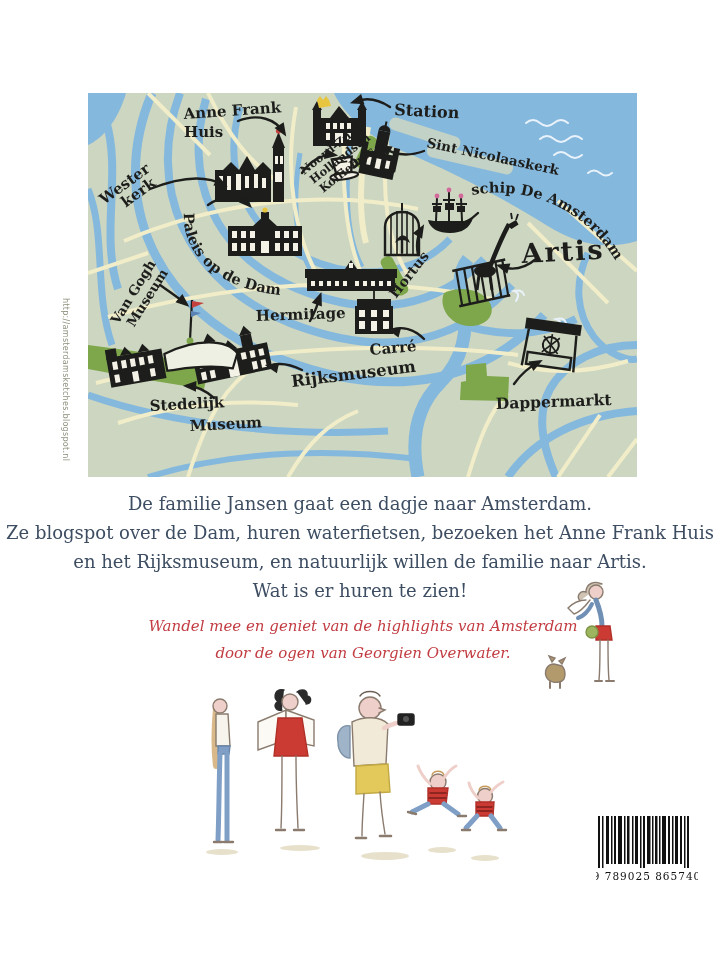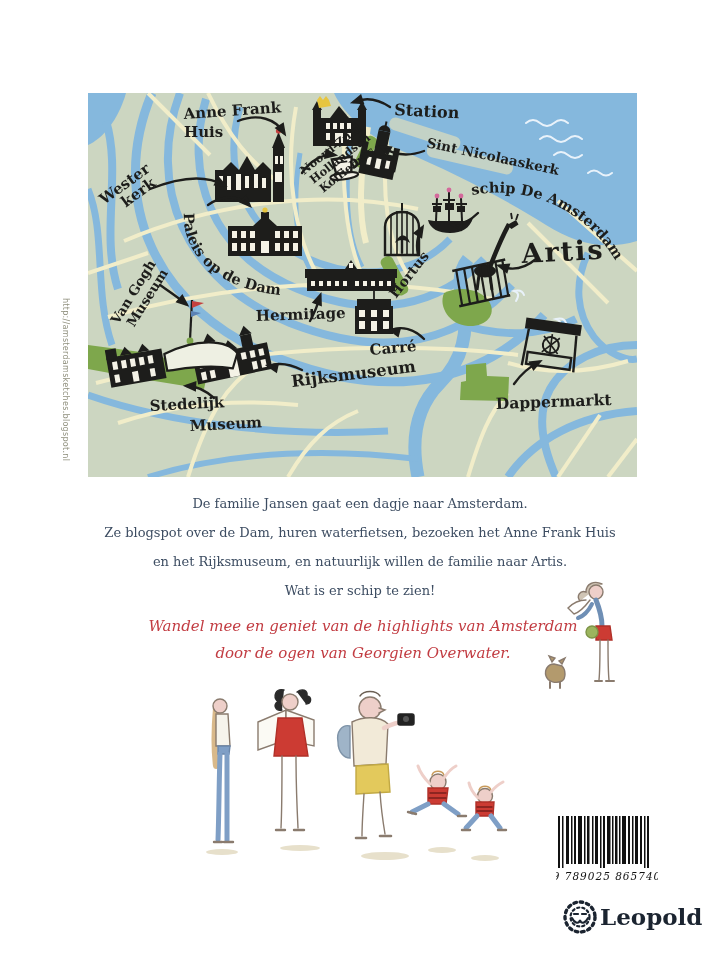--- a/index.html
+++ b/index.html
@@ -6,21 +6,21 @@
   .page{position:relative;width:720px;height:960px;background:#ffffff;overflow:hidden;
         font-family:"DejaVu Serif", serif;}
   .abs{position:absolute;}
   
   .map-wrap{left:88px;top:93px;width:549px;height:384px;}
   .credit{left:56px;top:298px;height:180px;width:14px;
           writing-mode:vertical-rl;font-family:"DejaVu Sans",sans-serif;
           font-size:8px;color:#90907e;letter-spacing:.3px;}
   
   .blurb{left:0;top:489px;width:720px;text-align:center;color:#3d4d62;
-         font-size:13px;line-height:29px;}
+         font-size:18px;line-height:29px;}
   .tagline{left:0;top:613px;width:726px;text-align:center;color:#c23c42;
            font-style:italic;font-size:15px;line-height:27px;}
   
   .leopold-text{font-family:"DejaVu Serif",serif;font-weight:bold;}
   svg text{font-family:"DejaVu Serif",serif;}
   .mlabel{font-weight:bold;fill:#1d1d1b;}
 </style>
 </head>
 <body>
 
@@ -374,21 +374,21 @@
       <text class="mlabel" x="102" y="338" font-size="15" transform="rotate(-3 102 338)">Museum</text>
       <text class="mlabel" x="408" y="316" font-size="15.5" transform="rotate(-2 408 316)">Dappermarkt</text>
     </g>
   </svg>
   </div>
 
   <div class="abs blurb">
     <div>De familie Jansen gaat een dagje naar Amsterdam.</div>
     <div>Ze blogspot over de Dam, huren waterfietsen, bezoeken het Anne Frank Huis</div>
     <div>en het Rijksmuseum, en natuurlijk willen de familie naar Artis.</div>
-    <div>Wat is er schip te zien!</div>
+    <div>Wat is er huren te zien!</div>
   </div>
 
   <div class="abs tagline">
     <div>Wandel mee en geniet van de highlights van Amsterdam</div>
     <div>door de ogen van Georgien Overwater.</div>
   </div>
 
   <div class="abs" style="left:540px;top:578px;">
     <svg width="125" height="118" viewBox="0 0 125 118">
       <g stroke="#8a7b6e" stroke-width="1.4" fill="none" stroke-linecap="round">
@@ -478,21 +478,21 @@
         <path d="M 298,118 C 293,113 290,108 289,103 M 311,112 C 315,107 319,104 323,102" stroke="#eecfc9" stroke-width="3"></path>
         <path d="M 296,122 L 314,122 L 313,136 L 296,136 Z" fill="#cc3b33" stroke="#b03028"></path>
         <path d="M 297,127 l 15,0 M 297,131 l 15,0" stroke="#7a1f1c"></path>
         <path d="M 297,136 L 286,148" stroke="#7f9fc6" stroke-width="5"></path>
         <path d="M 311,136 L 320,148" stroke="#7f9fc6" stroke-width="5"></path>
         <path d="M 282,150 l 8,0 M 318,150 l 8,0" stroke-width="2.4"></path>
       </g>
     </svg>
   </div>
 
-  <div class="abs" style="left:556px;top:816px;font-style:italic;">
+  <div class="abs" style="left:596px;top:816px;">
     <svg width="102" height="68" viewBox="0 0 102 68">
       <g fill="#111111">
         <rect x="2" y="0" width="2" height="52"></rect>
           <rect x="6" y="0" width="1.5" height="52"></rect>
         <rect x="10" y="0" width="3" height="48"></rect>
           <rect x="15" y="0" width="1.5" height="48"></rect>
         <rect x="18" y="0" width="2" height="48"></rect>
           <rect x="22" y="0" width="4" height="48"></rect>
         <rect x="28" y="0" width="1.5" height="48"></rect>
           <rect x="31" y="0" width="2.5" height="48"></rect>
@@ -509,25 +509,14 @@
         <rect x="76" y="0" width="1.5" height="48"></rect>
           <rect x="79" y="0" width="3" height="48"></rect>
         <rect x="84" y="0" width="2" height="48"></rect>
           <rect x="88" y="0" width="1.5" height="52"></rect>
         <rect x="91" y="0" width="2" height="52"></rect>
       </g>
       <text x="51" y="64" text-anchor="middle" font-size="10.5" fill="#111111" font-family="DejaVu Sans Mono, monospace" letter-spacing="1">9 789025 865740</text>
     </svg>
   </div>
 
-  <div class="abs" style="left:558px;top:893px;">
-    <svg width="150" height="48" viewBox="0 0 150 48">
-      <g stroke="#1b2430" fill="none" stroke-linecap="round">
-        <circle cx="22" cy="24" r="15" stroke-width="3.4" stroke-dasharray="2.6 3.8"></circle>
-        <circle cx="22" cy="24" r="9.5" stroke-width="2.2" stroke-dasharray="2.2 3"></circle>
-        <path d="M 16,21 l 4,0 M 24,21 l 4,0" stroke-width="2.2"></path>
-        <path d="M 14,25 C 17,31 21,31 22,27 C 23,31 27,31 30,25" stroke-width="2"></path>
-      </g>
-      <text x="42" y="32" font-size="23" class="leopold-text" fill="#1b2430">Leopold</text>
-    </svg>
-  </div>
 
 </div>
 
 </body></html>

